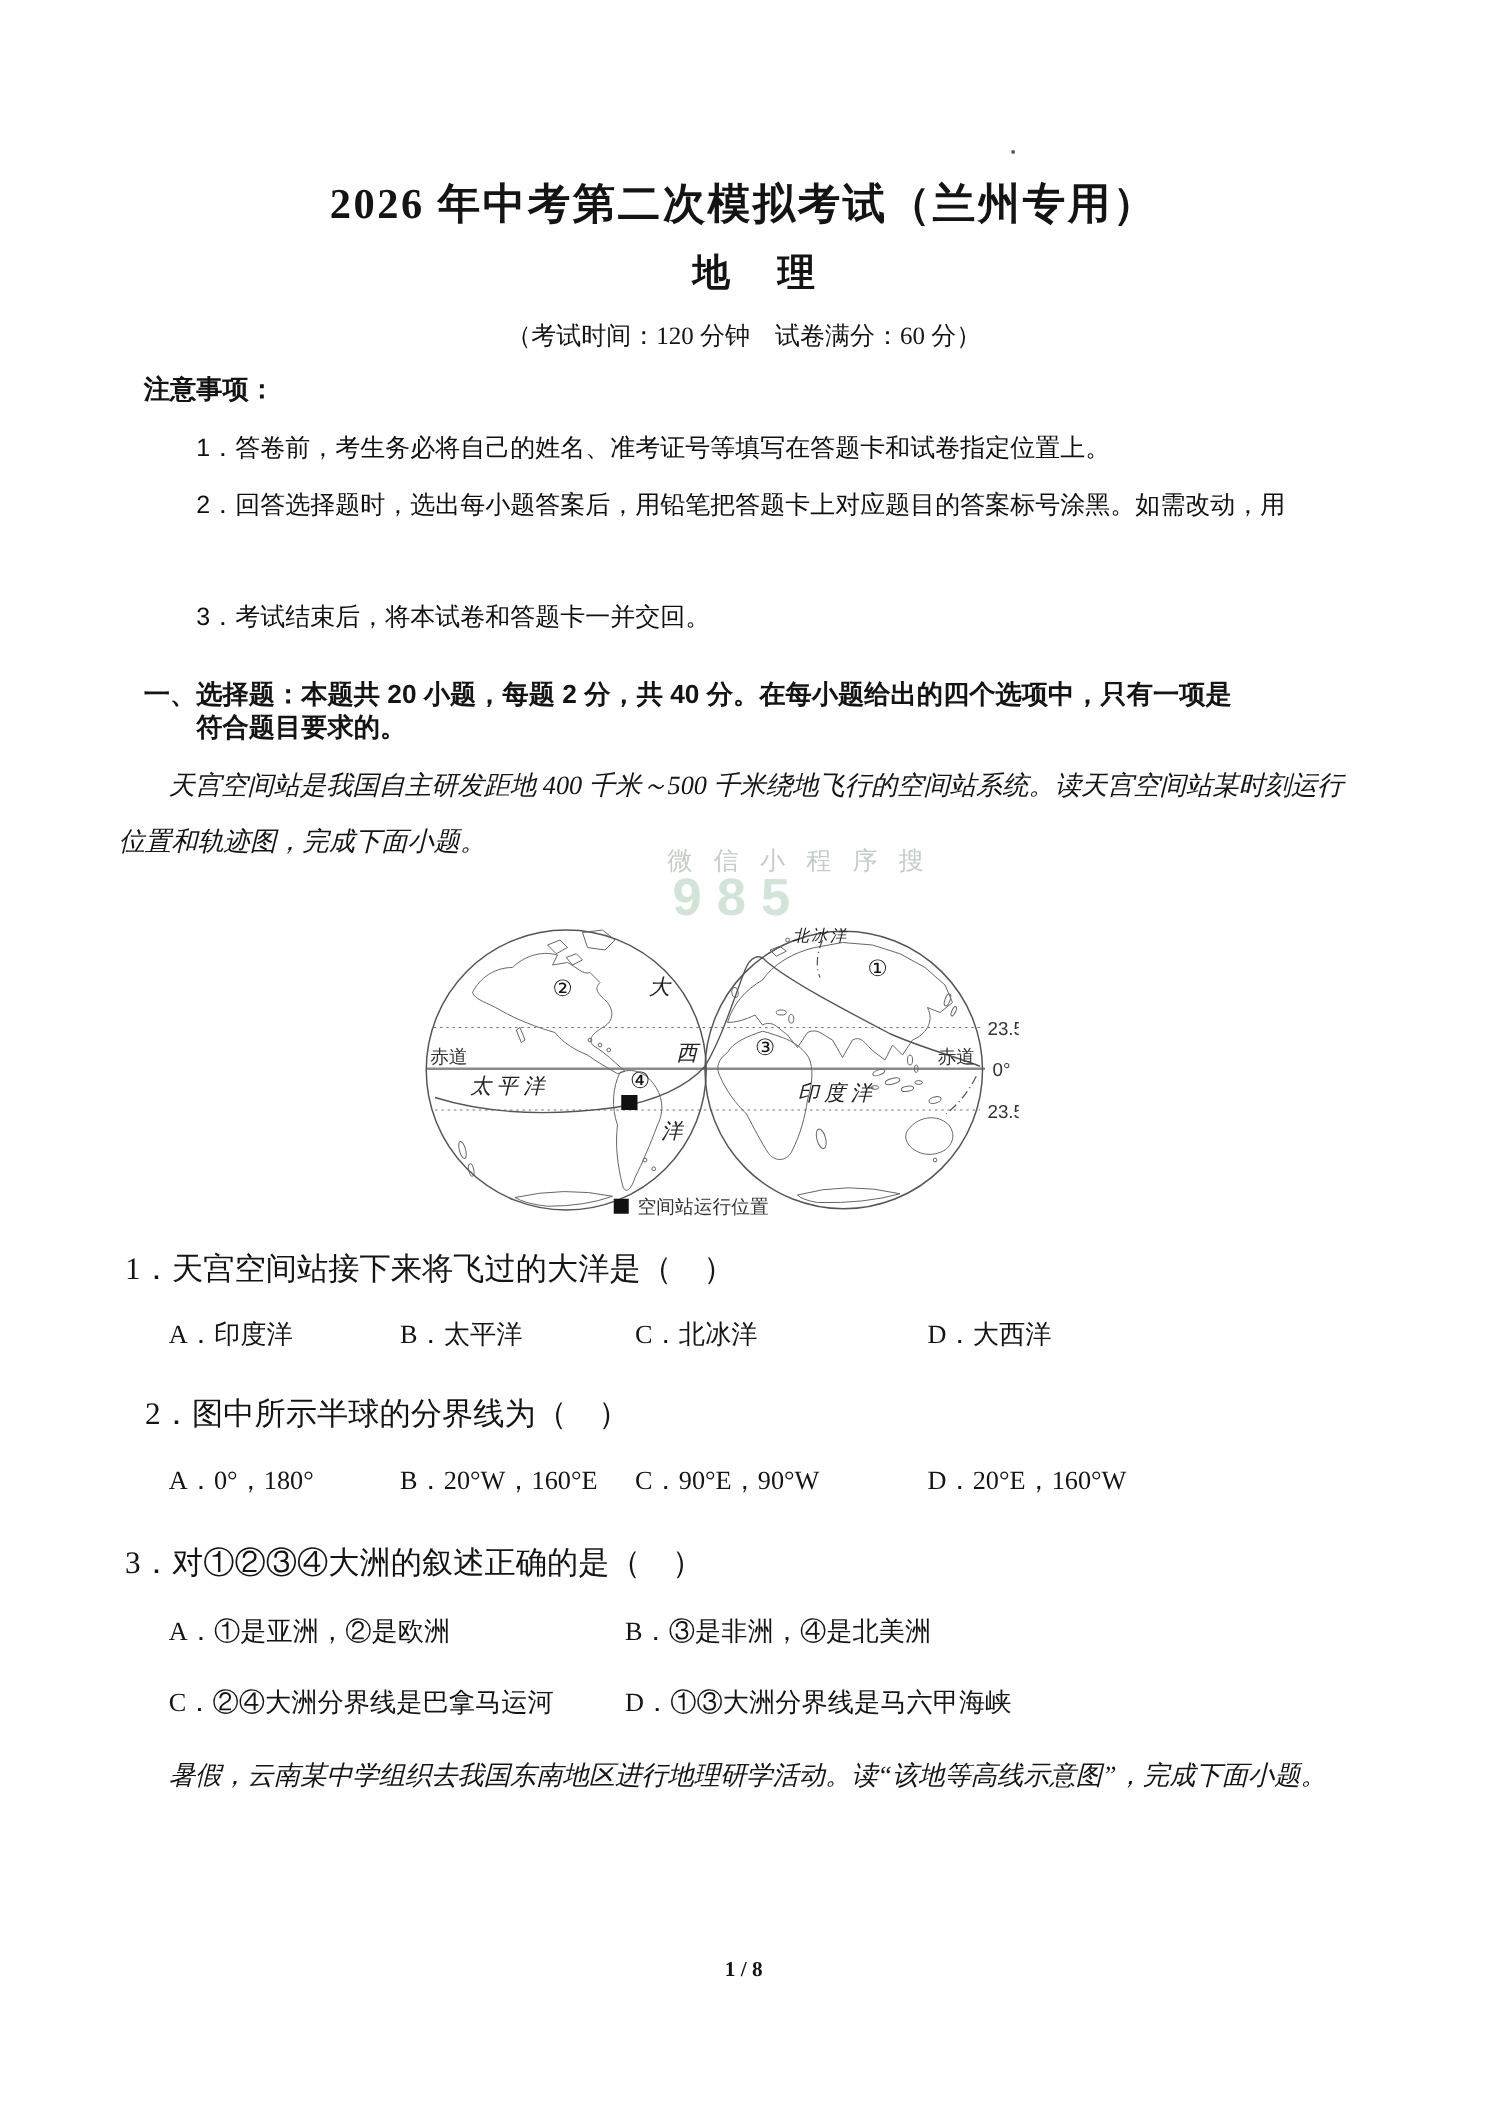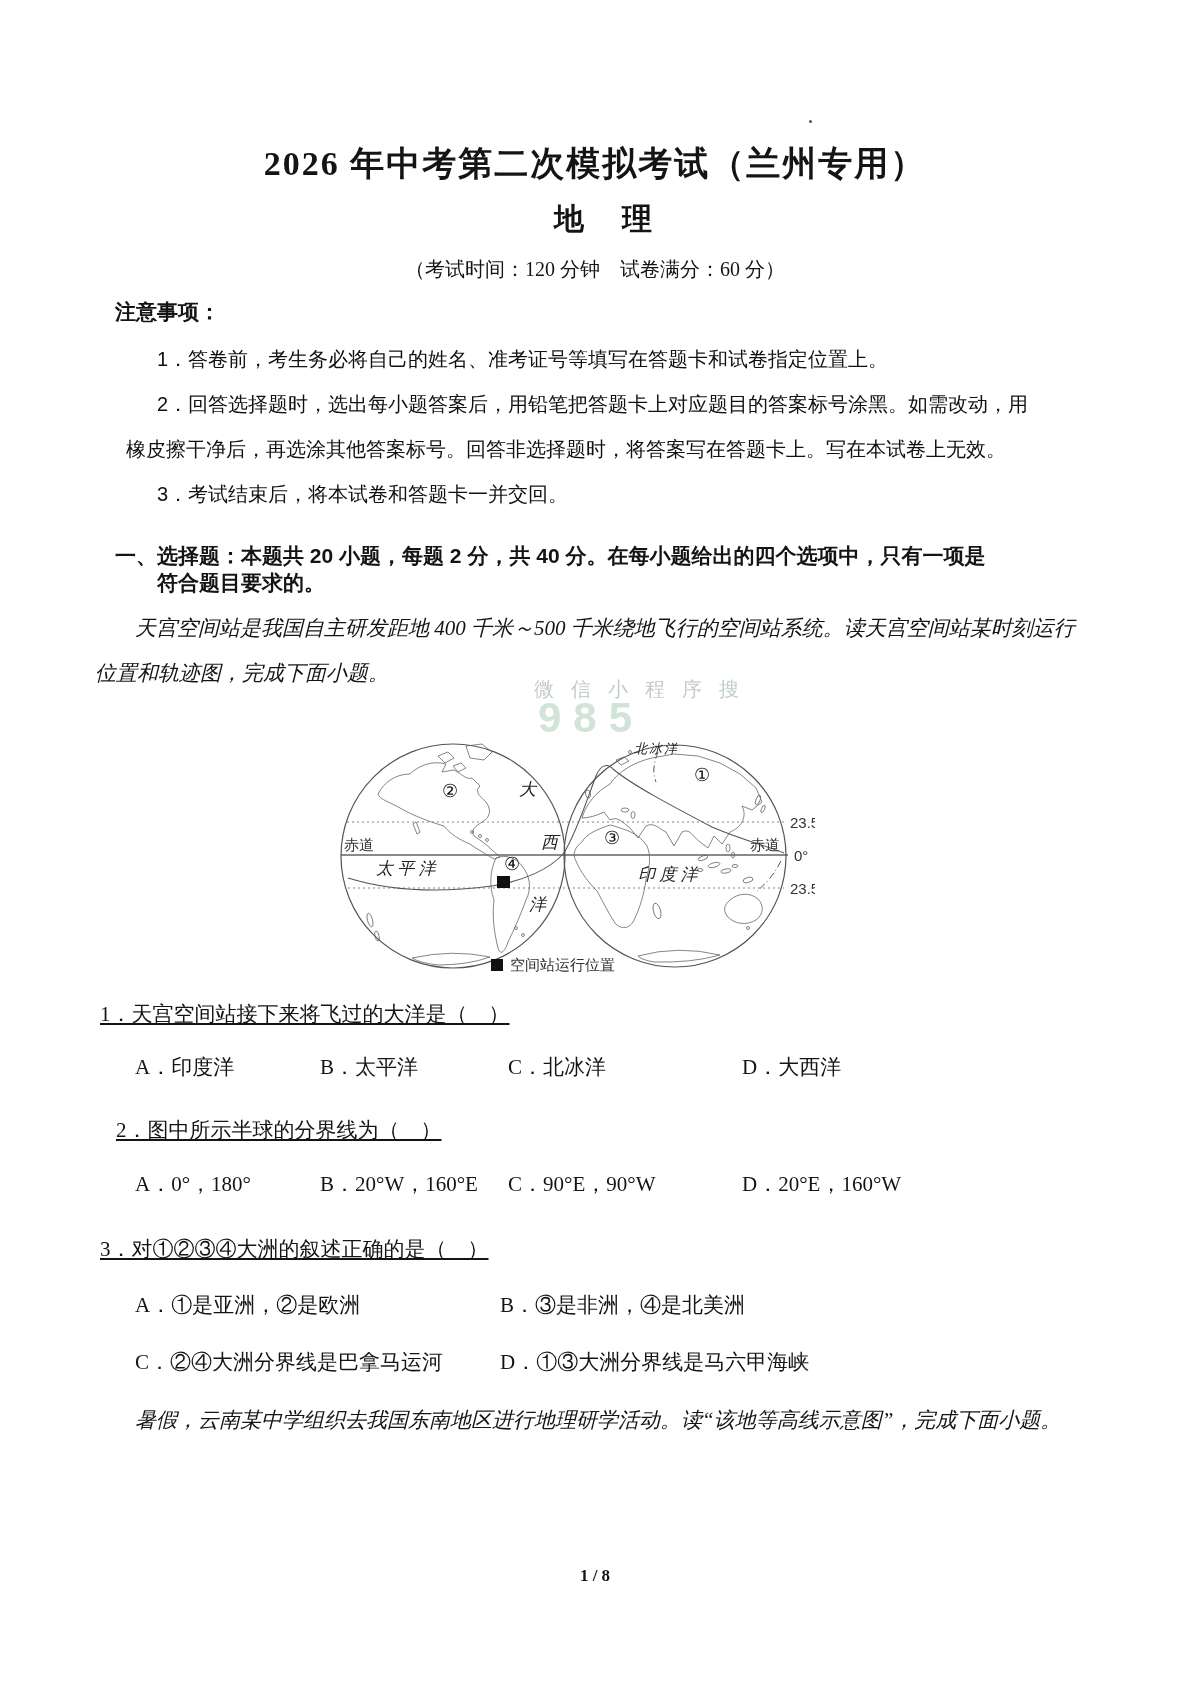--- a/index.html
+++ b/index.html
@@ -12,21 +12,21 @@
   .hei{font-family:"Liberation Sans","DejaVu Sans",sans-serif;padding-left:20px;}
   .kai{font-style:italic;}
   .b{font-weight:bold;}
   .title{font-size:34px;letter-spacing:2px;}
   .subject{font-size:30px;letter-spacing:4px;}
   .info{font-size:20px;}
   .notice-label{font-size:21px;}
   .note{font-size:20px;color:#101010;}
   .sec{font-size:21px;}
   .pass{font-size:21px;}
-  .qstem{font-size:21px;text-decoration:underline;}
+  .qstem{font-size:25px;}
   .qopt{font-size:21px;}
   .footer{font-size:17px;}
   .wm1{font-size:20px;letter-spacing:17px;}
   .wm2{font-size:42px;letter-spacing:12px;font-weight:bold;}
   .fig{position:absolute;left:320px;top:730px;width:495px;height:270px;}
   .fig text{font-family:"Liberation Sans","DejaVu Sans",sans-serif;fill:#333;}
   .fig .ocean{font-family:"Liberation Serif","DejaVu Serif",serif;font-style:italic;fill:#222;}
   .fig .circnum{font-family:"Liberation Serif","DejaVu Serif",serif;fill:#111;}
   .stray{width:3px;height:3px;background:#555;border-radius:50%;}
 </style>
@@ -37,21 +37,20 @@
 
   <div class="abs stray" style="left:809px;top:120px;"></div>
 
   <div class="abs center title b" style="top:144px;">2026 年中考第二次模拟考试（兰州专用）</div>
   <div class="abs center subject b hei" style="top:202px;">地　理</div>
   <div class="abs center info" style="top:258px;">（考试时间：120 分钟　试卷满分：60 分）</div>
 
   <div class="abs notice-label b hei" style="left:95px;top:300px;">注意事项：</div>
   <div class="abs note hei" style="left:137px;top:348px;">1．答卷前，考生务必将自己的姓名、准考证号等填写在答题卡和试卷指定位置上。</div>
   <div class="abs note hei" style="left:137px;top:393px;">2．回答选择题时，选出每小题答案后，用铅笔把答题卡上对应题目的答案标号涂黑。如需改动，用</div>
-  <div class="abs note hei" style="left:106px;top:438px;">橡皮擦干净后，再选涂其他答案标号。回答非选择题时，将答案写在答题卡上。写在本试卷上无效。</div>
   <div class="abs note hei" style="left:137px;top:483px;">3．考试结束后，将本试卷和答题卡一并交回。</div>
 
   <div class="abs sec b hei" style="left:95px;top:544px;">一、选择题：本题共 20 小题，每题 2 分，共 40 分。在每小题给出的四个选项中，只有一项是</div>
   <div class="abs sec b hei" style="left:137px;top:571px;">符合题目要求的。</div>
 
   <div class="abs pass kai" style="left:135px;top:616px;">天宫空间站是我国自主研发距地 400 千米～500 千米绕地飞行的空间站系统。读天宫空间站某时刻运行</div>
   <div class="abs pass kai" style="left:95px;top:661px;">位置和轨迹图，完成下面小题。</div>
 
   <div class="abs wm1 hei" style="left:514px;top:678px;color:#c2cdc6;">微信小程序搜</div>
   <div class="abs wm2 hei" style="left:518px;top:694px;color:#d2e4d8;">985</div>

